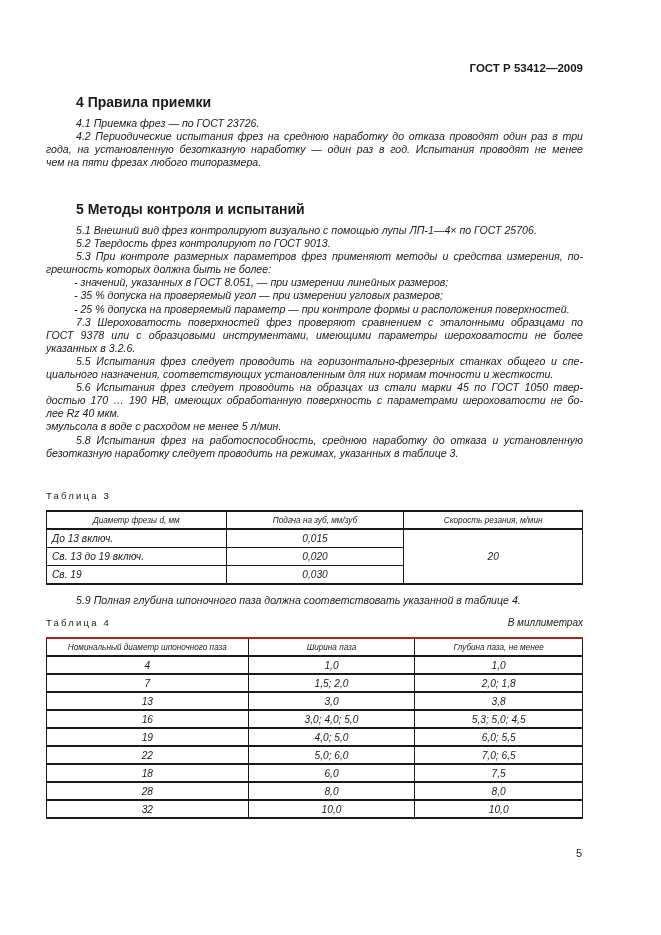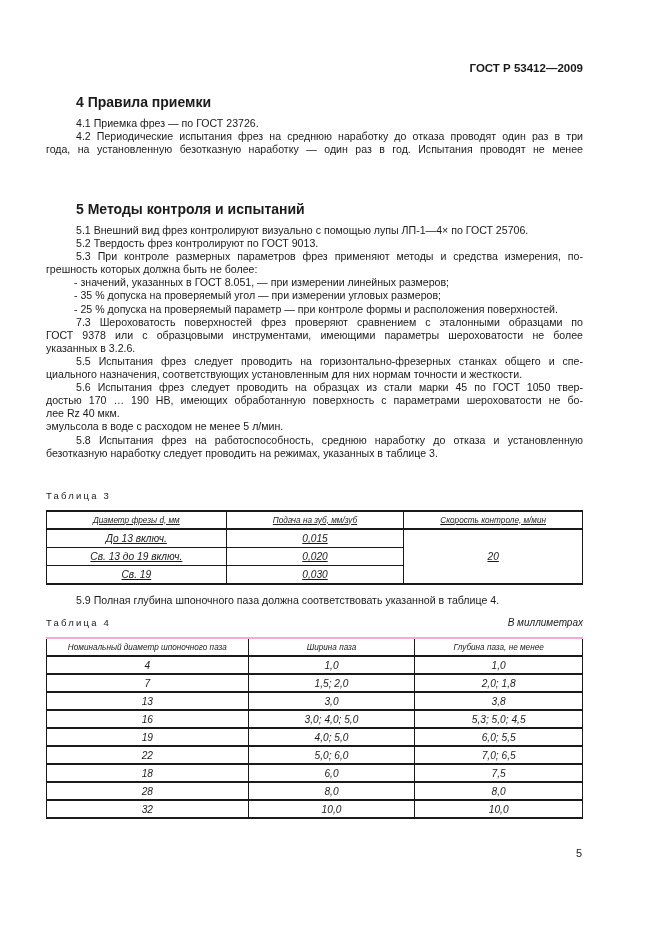--- a/index.html
+++ b/index.html
@@ -1,47 +1,48 @@
 <!DOCTYPE html>
 <html><head>
 <meta charset="utf-8">
 <style>
   html, body { margin: 0; padding: 0; background: #ffffff; }
   body { width: 661px; height: 935px; position: relative; overflow: hidden;
          font-family: "Liberation Sans", sans-serif; color: #1a1a1a; }
   .hdr { position: absolute; top: 62px; right: 78px; font-size: 11.5px; font-weight: bold; }
   .h { position: absolute; left: 76px; font-size: 14px; font-weight: bold; }
-  .p { position: absolute; left: 46px; width: 537px; font-size: 10.6px; 
+  .p { position: absolute; left: 46px; width: 537px; font-size: 10.6px; font-style: italic;
        line-height: 13.1px; text-align: justify; }
   .p .ind { padding-left: 30px; }
   .line { display: block; white-space: nowrap; }
   .just { text-align-last: justify; }
   .cap { position: absolute; left: 46px; font-size: 9.5px; letter-spacing: 2.2px; }
   .unit { position: absolute; right: 78px; font-size: 10px; font-style: italic; }
   table { position: absolute; border-collapse: collapse; font-style: italic; }
-  td, th { border: 1px solid #1a1a1a; padding: 0 5px; font-weight: normal; text-align: center; }
+  td, th { border: 1px solid #1a1a1a; padding: 0 5px; font-weight: normal; }
   th { font-size: 8.2px; height: 16px; text-align: center; border-bottom: 2px solid #1a1a1a; }
   td { font-size: 10.2px; }
-  .t3 { left: 46px; top: 510px; width: 537px; border-top: 2px solid #1a1a1a; border-bottom: 2px solid #1a1a1a; text-decoration: underline; }
+  .t3 { left: 46px; top: 510px; width: 537px; border-top: 2px solid #1a1a1a; border-bottom: 2px solid #1a1a1a; }
   .t3 td { height: 17px; }
-  .t4 { left: 46px; top: 637px; width: 537px; border-top: 2px solid #f9a8d4; border-bottom: 2px solid #1a1a1a; }
+  .t4 { left: 46px; top: 637px; width: 537px; border-top: 2px solid #b91c1c; border-bottom: 2px solid #1a1a1a; }
   .t4 td { height: 16px; text-align: center; border-bottom: 2px solid #1a1a1a; }
   .c { text-align: center; }
   .pg { position: absolute; left: 576px; top: 847px; font-size: 11px; }
 </style>
 </head>
 <body>
 
 <div class="hdr">ГОСТ Р 53412—2009</div>
 
 <div class="h" style="top:94px">4  Правила приемки</div>
 <div class="p" style="top:117px">
   <span class="line ind">4.1  Приемка фрез — по ГОСТ 23726.</span>
   <span class="line ind just">4.2  Периодические испытания фрез на среднюю наработку до отказа проводят один раз в три</span>
   <span class="line just">года, на установленную безотказную наработку — один раз в год. Испытания проводят не менее</span>
+  <span class="line">чем на пяти фрезах любого типоразмера.</span>
 </div>
 
 <div class="h" style="top:201px">5  Методы контроля и испытаний</div>
 <div class="p" style="top:224px">
   <span class="line ind">5.1  Внешний вид фрез контролируют визуально с помощью лупы ЛП-1—4× по ГОСТ 25706.</span>
   <span class="line ind">5.2  Твердость фрез контролируют по ГОСТ 9013.</span>
   <span class="line ind just">5.3  При контроле размерных параметров фрез применяют методы и средства измерения, по-</span>
   <span class="line">грешность которых должна быть не более:</span>
   <span class="line" style="padding-left:28px">-  значений, указанных в ГОСТ 8.051, — при измерении линейных размеров;</span>
   <span class="line" style="padding-left:28px">-  35 % допуска на проверяемый угол — при измерении угловых размеров;</span>
@@ -63,21 +64,21 @@
 <table class="t3">
   <colgroup>
       <col style="width:180px">
       <col style="width:178px">
       <col style="width:179px">
     </colgroup>
   <tbody>
       <tr>
     <th>Диаметр фрезы d, мм</th>
     <th>Подача на зуб, мм/зуб</th>
-    <th>Скорость контроле, м/мин</th>
+    <th>Скорость резания, м/мин</th>
   </tr>
   <tr>
     <td>До 13 включ.</td>
     <td class="c">0,015</td>
     <td class="c" rowspan="3">20</td>
   </tr>
   <tr>
     <td>Св. 13 до 19 включ.</td>
     <td class="c">0,020</td>
   </tr>

